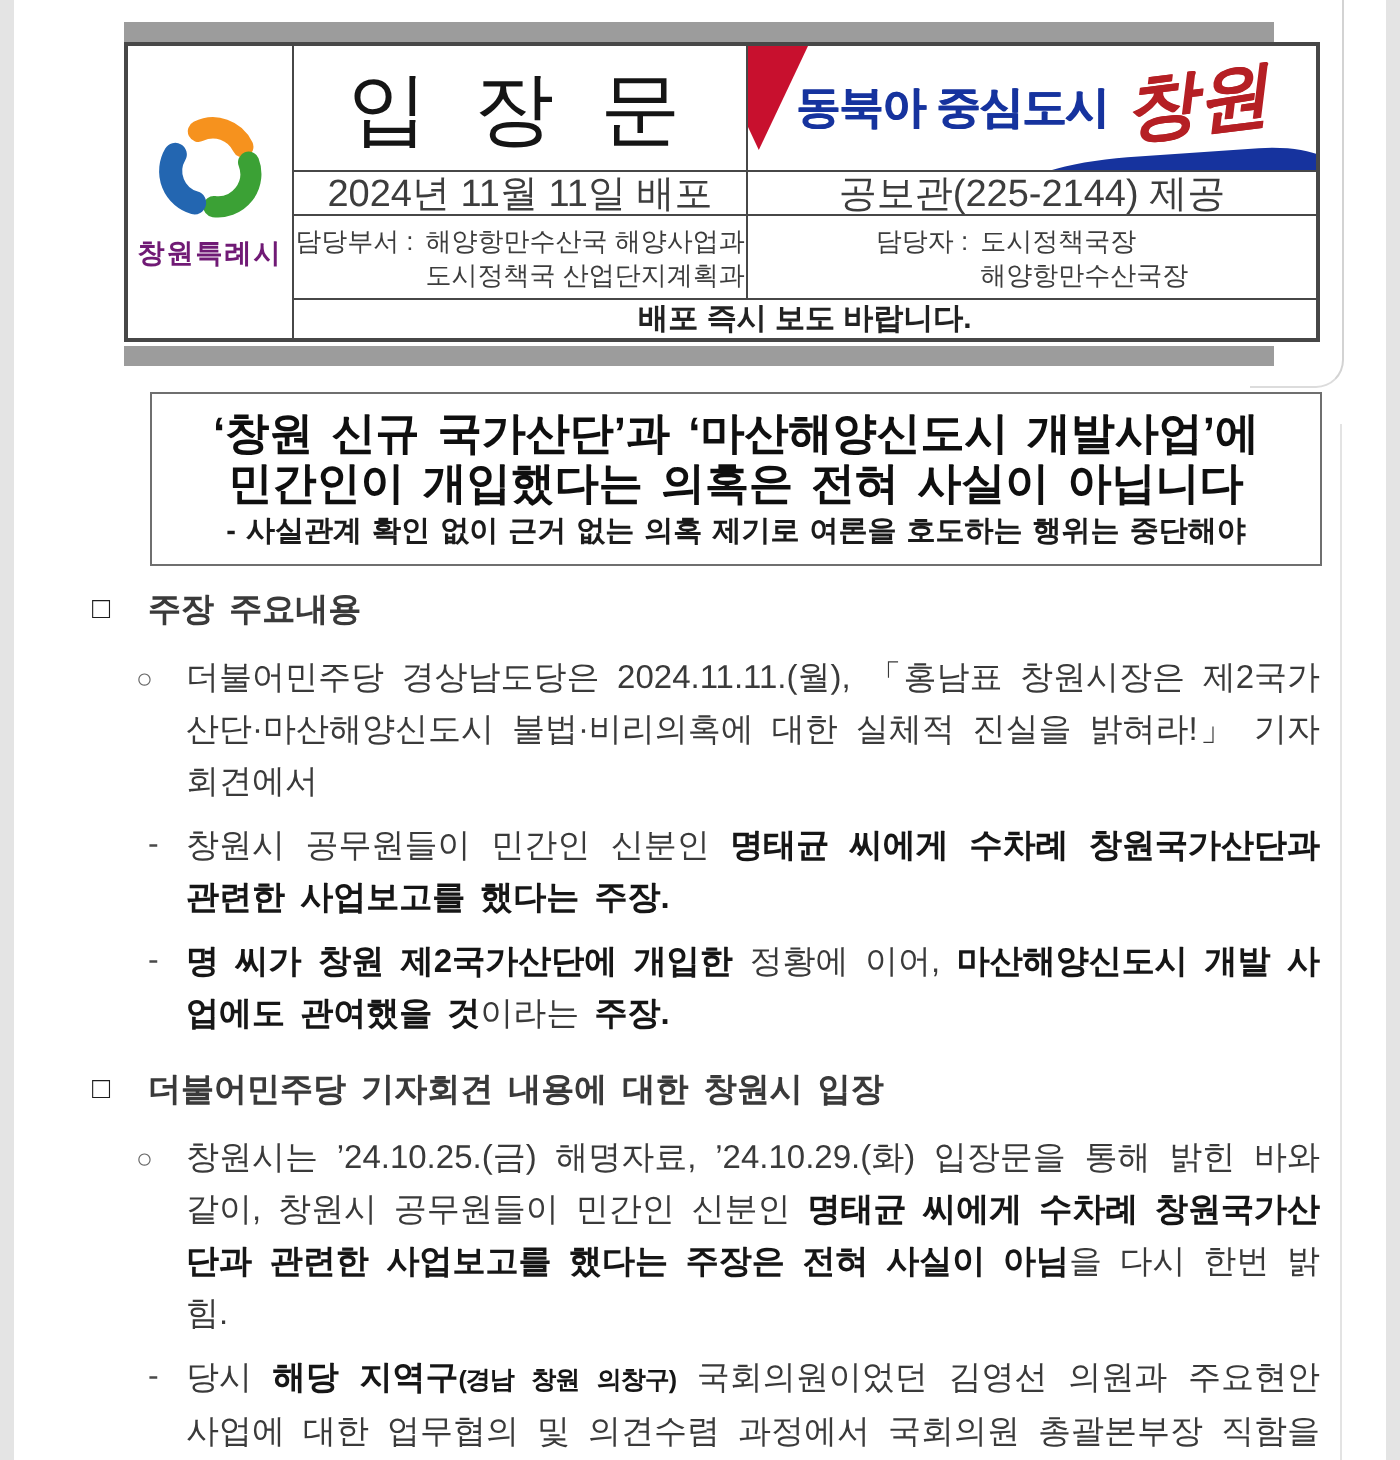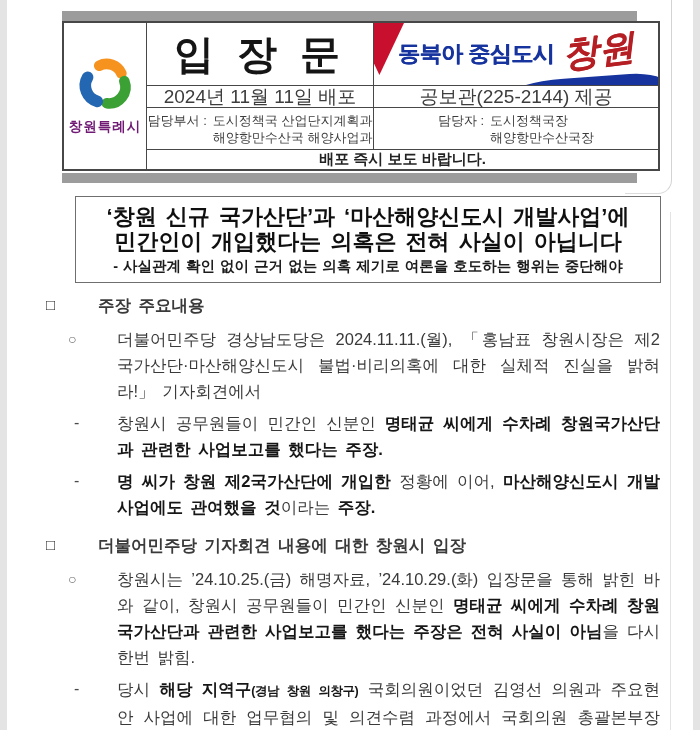--- a/index.html
+++ b/index.html
@@ -24,21 +24,21 @@
   
   .htable{display:flex;margin-left:62px;width:598px;height:150px;box-sizing:border-box;
     border:2px solid #474747;}
   .logo-cell{width:82px;border-right:1.5px solid #474747;display:flex;flex-direction:column;
     align-items:center;justify-content:center;gap:6px;}
   .city-name{color:#701a75;font-weight:700;font-size:13.5px;letter-spacing:1px;white-space:nowrap;}
   .hright{flex:1;display:flex;flex-direction:column;min-width:0;}
   .trow{display:flex;border-bottom:1.5px solid #474747;box-sizing:border-box;}
   .title-row{height:64px;}
   .title-cell{width:226px;border-right:1.5px solid #474747;display:flex;align-items:center;
-    justify-content:center;font-size:40px;font-weight:700;letter-spacing:6px;color:#151515;}
+    justify-content:center;font-size:40px;font-weight:400;letter-spacing:6px;color:#151515;}
   .slogan-cell{flex:1;position:relative;overflow:hidden;display:flex;align-items:center;
     justify-content:center;background:#fff;}
   .flag{position:absolute;left:0;top:0;width:30px;height:52px;background:#c8102e;
     clip-path:polygon(0 0,100% 0,18% 100%,0 78%);}
   .slogan-text{color:#16339e;font-weight:800;font-size:22px;letter-spacing:-0.5px;white-space:nowrap;
     text-shadow:0.6px 0 #16339e;}
   .slogan-brand{color:#b51f24;font-size:36px;font-weight:700;font-style:italic;
     font-family:"Liberation Serif",serif;transform:rotate(-7deg);margin-left:8px;margin-top:-6px;
     text-shadow:0.5px 0 #b51f24;}
   .swoosh{position:absolute;right:-10px;bottom:-16px;width:160px;height:24px;background:#16339e;
@@ -64,21 +64,21 @@
   .item{display:flex;margin-bottom:6px;}
   .item .marker{flex:none;}
   .item.section{font-weight:700;font-size:17px;color:#1d1d1d;margin:13px 0 9px;}
   .item.section:first-child{margin-top:0;}
   .item.section .marker{width:28px;font-size:15px;line-height:24px;}
   .item.section .txt{line-height:24px;text-align:left;}
   .item.para{margin-left:22px;}
   .item.para .marker{width:25px;font-size:14px;color:#6a6a6a;line-height:26px;}
   .item.dash{margin-left:28px;}
   .item.dash .marker{width:19px;color:#4a4a4a;line-height:26px;}
-  .txt{flex:1;line-height:26px;font-size:16.5px;color:#3a3a3a;text-align:justify;word-spacing:3px;margin-left:24px;}
+  .txt{flex:1;line-height:26px;font-size:16.5px;color:#3a3a3a;text-align:justify;word-spacing:3px;}
   .txt .b{font-weight:700;color:#161616;}
   .txt .small{font-size:12.5px;letter-spacing:-0.5px;}
 </style>
 </head>
 <body>
 
 <div class="canvas">
   <div class="edge-l"></div>
   <div class="edge-r"></div>
   <div class="card-corner"></div>
@@ -108,22 +108,22 @@
       </div>
       <div class="trow row2">
         <div class="c-left">2024년 11월 11일 배포</div>
         <div class="c-right">공보관(225-2144) 제공</div>
       </div>
       <div class="trow row3">
         <div class="c-left">
           <div class="dc">
             <span class="lbl">담당부서 :</span>
             <div class="lines">
+              <div>해양항만수산국 해양사업과</div>
               <div>도시정책국 산업단지계획과</div>
-              <div>해양항만수산국 해양사업과</div>
             </div>
           </div>
         </div>
         <div class="c-right">
           <div class="dc">
             <span class="lbl">담당자 :</span>
             <div class="lines">
               <div>도시정책국장</div>
               <div>해양항만수산국장</div>
             </div>

